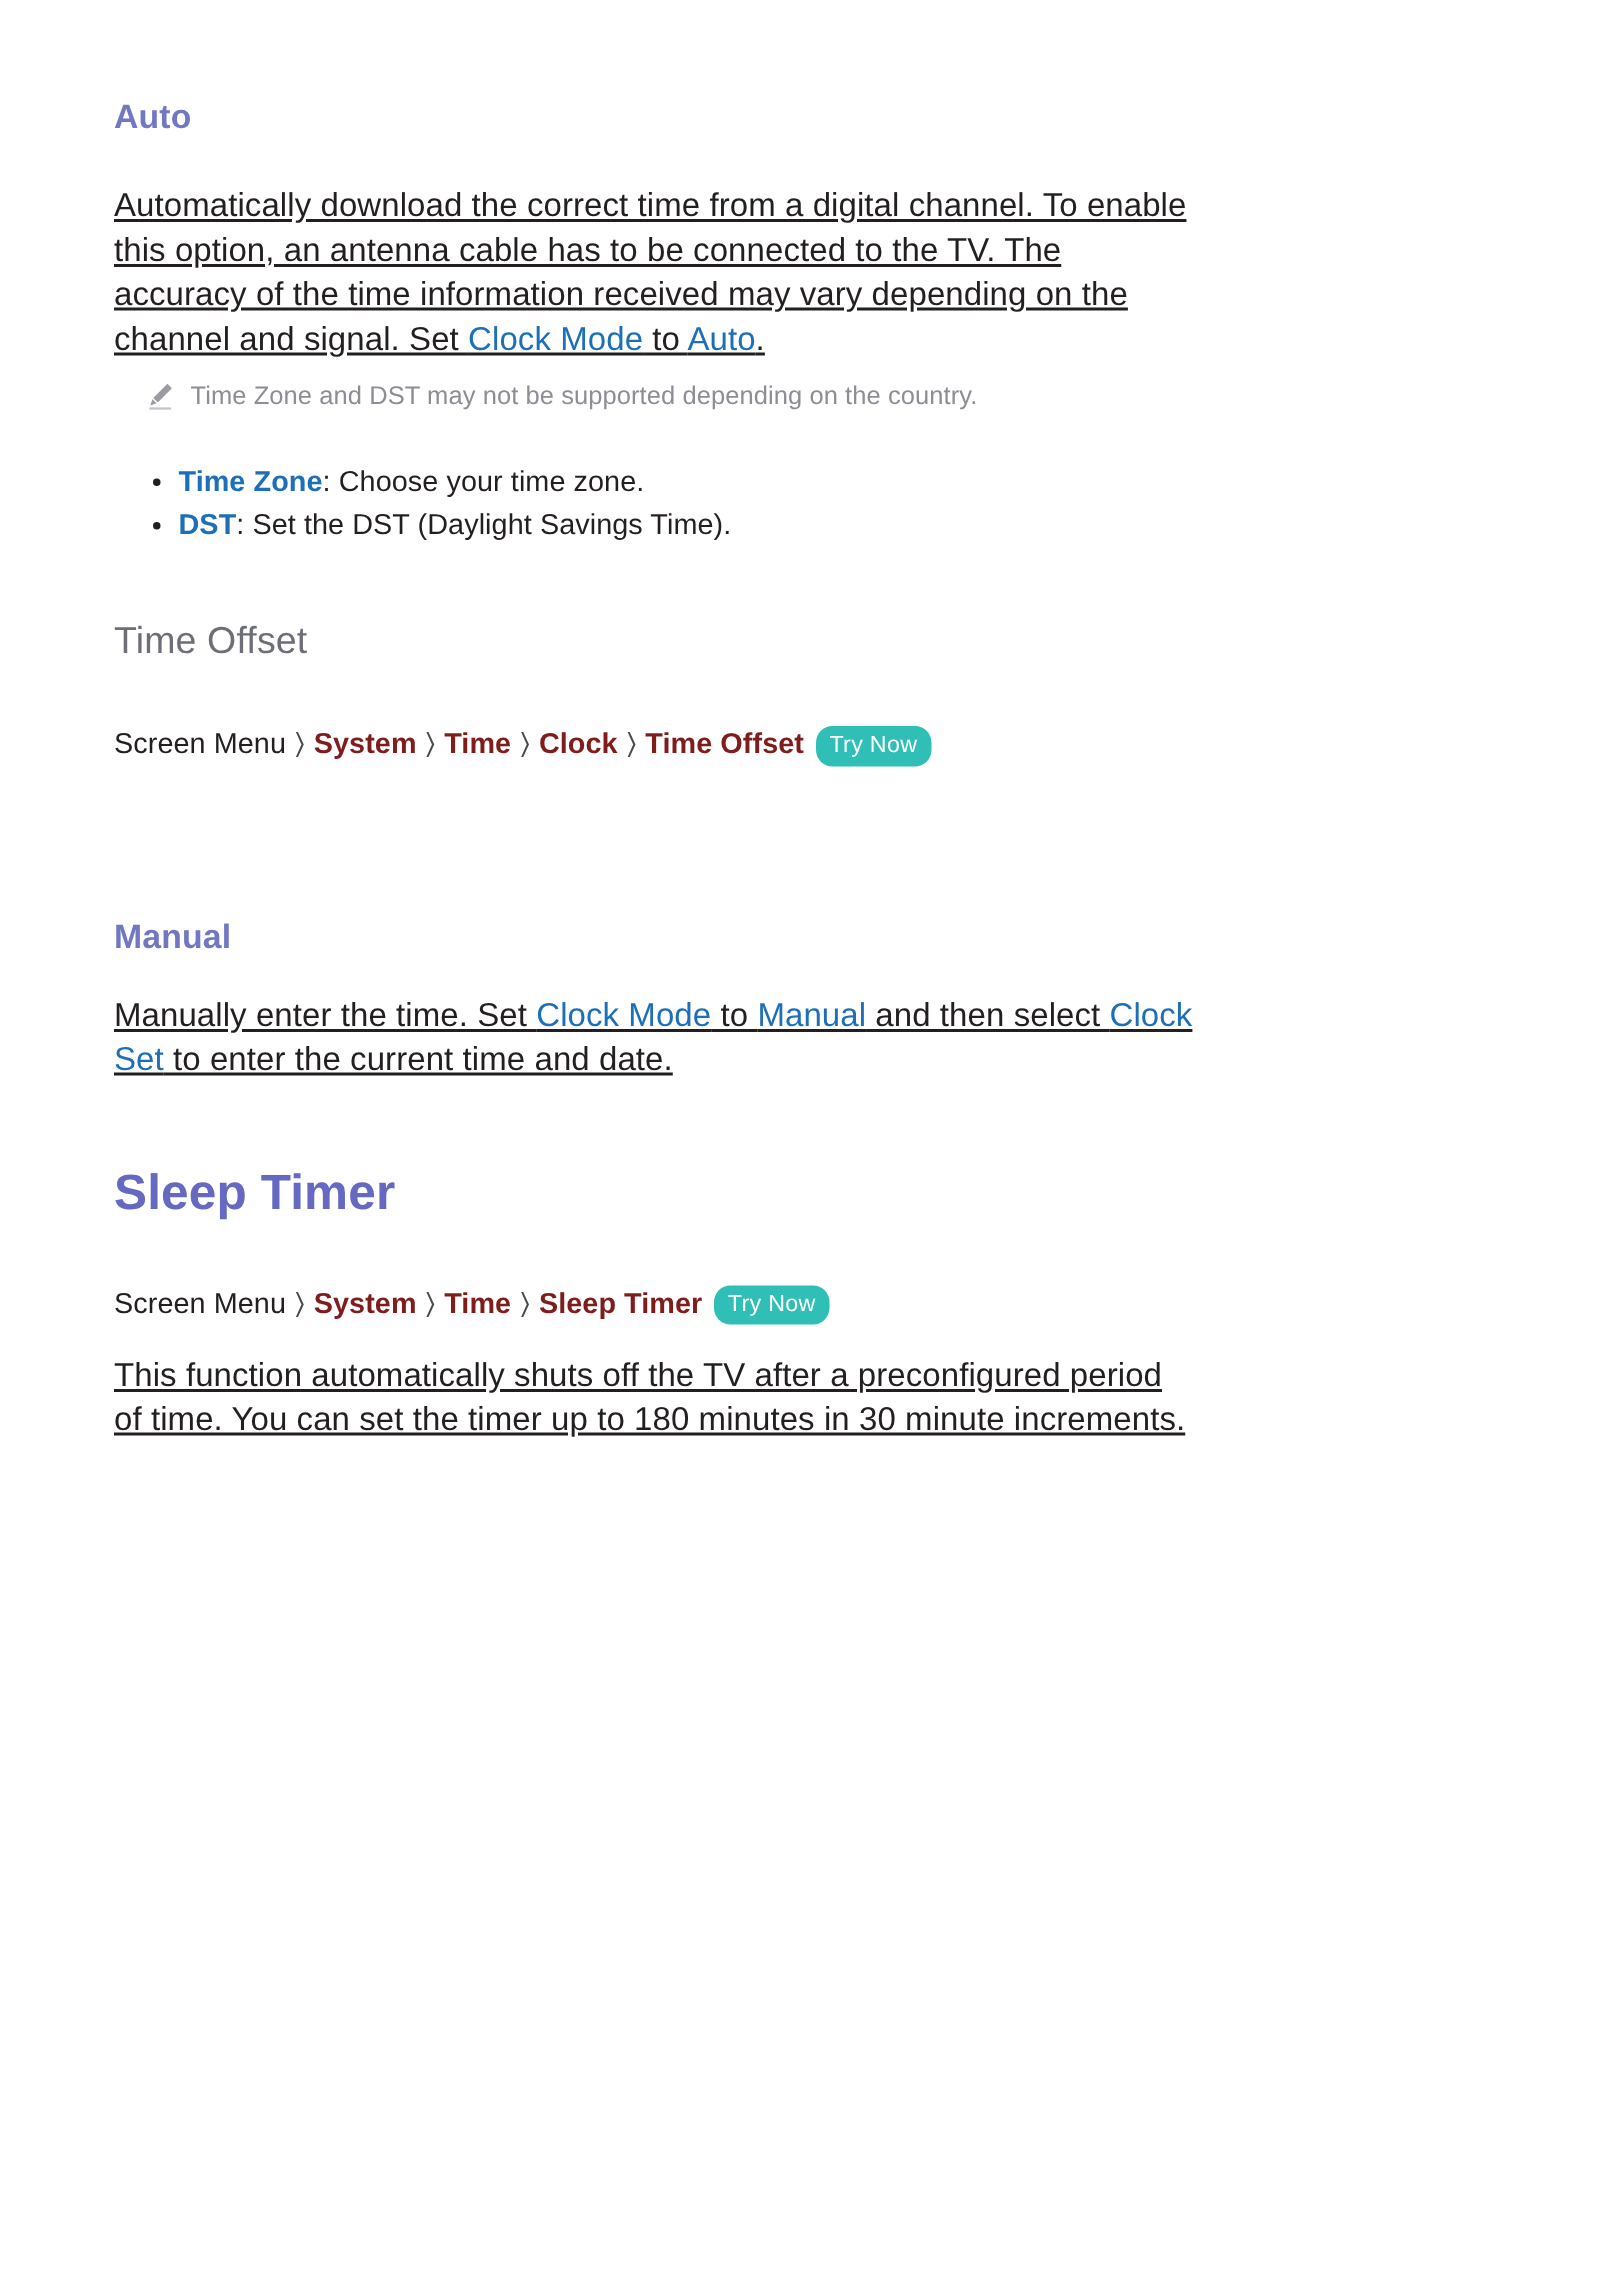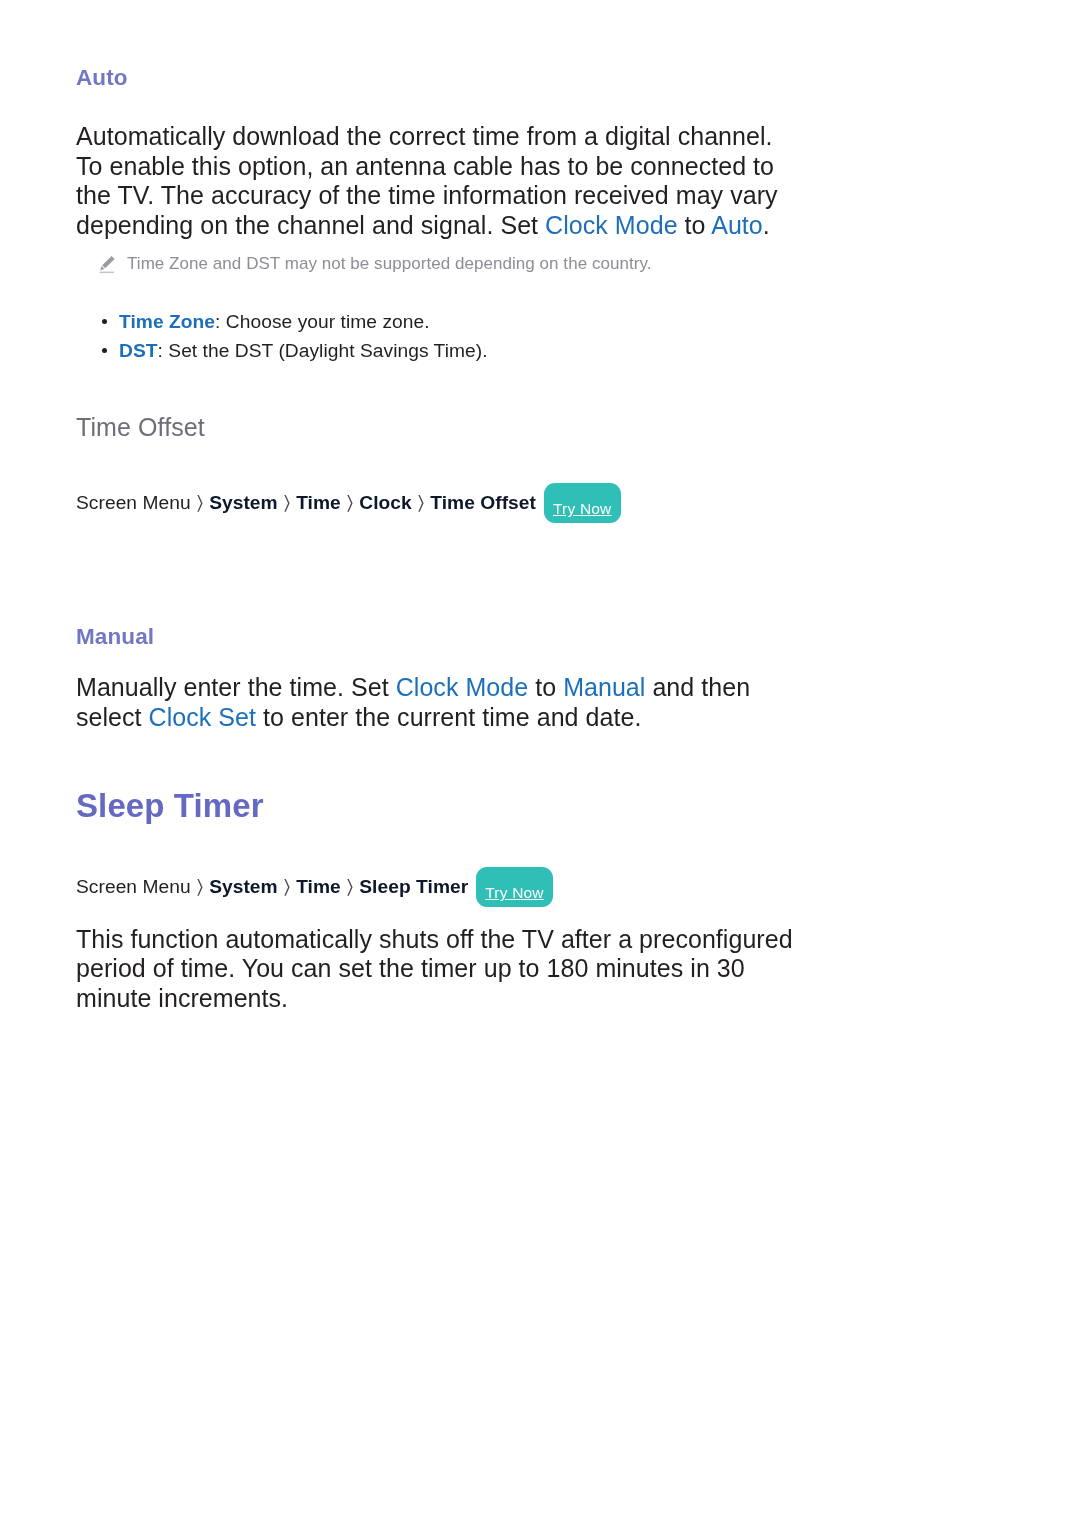--- a/index.html
+++ b/index.html
@@ -44,26 +44,27 @@
     font-size: 33px;
     font-weight: bold;
     color: #6569c2;
     margin: 0;
     line-height: 1.22;
     letter-spacing: .1px;
   }
 
   
   p.body {
-    font-size: 25px;
+    font-size: 22px;
     line-height: 29.5px;
     color: #231f20;
     margin: 0;
     letter-spacing: .05px;
     max-width: 940px;
+    text-decoration: underline;
   }
   .lnk {
     color: #1c6fb8;
     font-weight: normal;
   }
 
   
   .note {
     display: flex;
     align-items: flex-start;
@@ -117,35 +118,34 @@
     font-size: 19.2px;
     line-height: 28px;
     color: #231f20;
     letter-spacing: .05px;
     display: flex;
     align-items: center;
     flex-wrap: wrap;
     margin-top: 18px;
   }
   .crumb .root { color: #231f20; font-weight: normal; }
-  .crumb .seg  { color: #0f172a; font-weight: bold; }
+  .crumb .seg  { color: #7f1d1d; font-weight: bold; }
   .crumb .sep  { color: #4a4a4a; margin: 0 6px; font-weight: normal; }
   .crumb .trynow {
     display: inline-block;
     background: #2fbfb6;
     color: #ffffff;
     font-size: 15.5px;
     font-weight: normal;
     line-height: 1;
-    padding: 18px 9px 6px 9px;
+    padding: 5px 9px 6px 9px;
     border-radius: 11px;
     margin-left: 8px;
     letter-spacing: .2px;
     white-space: nowrap;
-    text-decoration: underline;
   }
 
   
   .sp-auto-h    { height: 30px; }
   .sp-after-p1  { height: 12px; }
   .sp-after-note{ height: 18px; }
   .sp-before-to { height: 47px; }
   .sp-after-to-h{ height: 22px; }
   .sp-after-crumb{ height: 22px; }
   .sp-para-gap  { height: 26px; }

